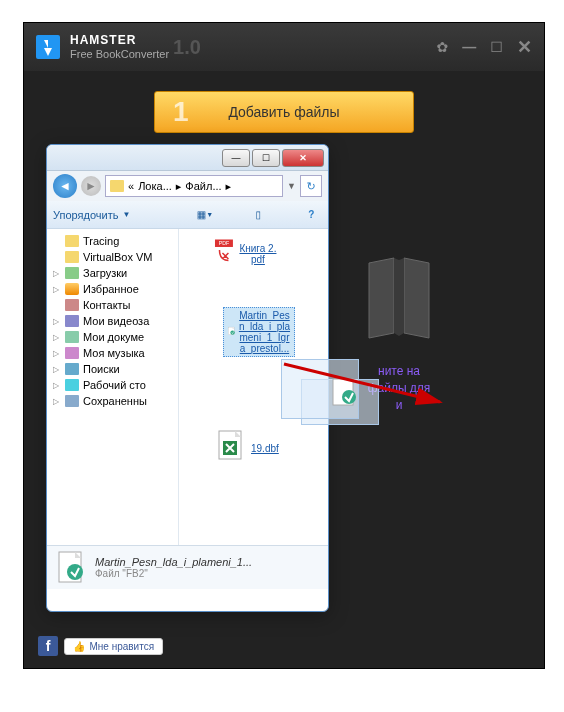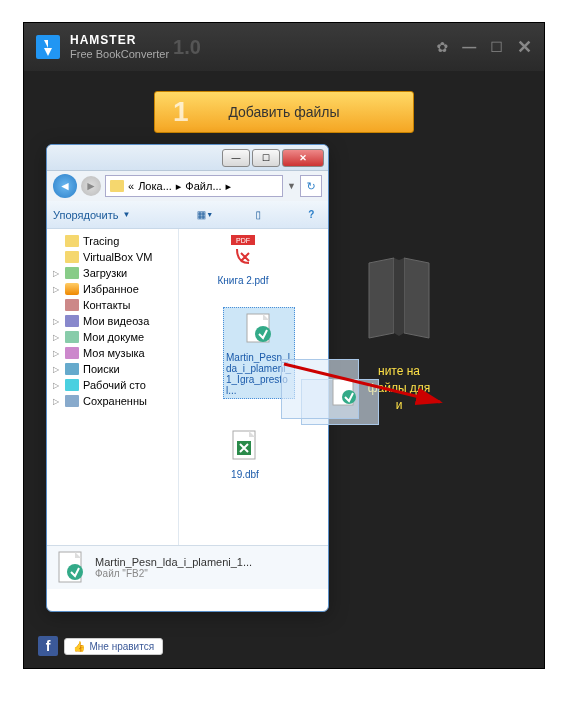--- a/index.html
+++ b/index.html
@@ -17,21 +17,21 @@
 .title-controls { display: flex; gap: 14px; align-items: center; }
 .title-controls span { color: #888; cursor: pointer; font-size: 14px; }
 
 .add-btn { margin: 20px auto 0; width: 260px; height: 42px; background: linear-gradient(#ffd966, #f5a623); border: 1px solid #c78200; border-radius: 3px; display: flex; align-items: center; justify-content: center; position: relative; cursor: pointer; }
 .add-btn .num { position: absolute; left: 18px; font-size: 28px; font-weight: bold; color: rgba(255,255,255,0.7); }
 .add-btn .label { color: #333; font-size: 14px; }
 
 .drop-area { position: absolute; right: 50px; top: 220px; width: 190px; text-align: center; }
 .book-icon { width: 90px; height: 110px; margin: 0 auto 10px; display: flex; align-items: center; justify-content: center; }
 .book-icon svg { width: 80px; height: 100px; }
-.drop-text { color: #fde047; font-size: 12px; line-height: 1.4; }
+.drop-text { color: #8b5cf6; font-size: 12px; line-height: 1.4; }
 
 .footer { position: absolute; left: 14px; bottom: 12px; display: flex; gap: 6px; align-items: center; }
 .fb-icon { width: 20px; height: 20px; background: #3b5998; border-radius: 2px; color: #fff; display: flex; align-items: center; justify-content: center; font-weight: bold; font-size: 14px; }
 .like-btn { background: #fff; border: 1px solid #ccc; border-radius: 3px; padding: 2px 8px; font-size: 10px; color: #3b5998; display: flex; align-items: center; gap: 4px; cursor: pointer; }
 
 
 .explorer { position: absolute; left: 46px; top: 144px; width: 283px; height: 468px; background: #fff; border: 1px solid #5a8fc8; border-radius: 6px; box-shadow: 0 4px 20px rgba(0,0,0,0.3); }
 .ex-titlebar { height: 26px; background: linear-gradient(#e8f0f8, #d4e3f2); display: flex; align-items: center; justify-content: flex-end; padding: 0 4px; border-bottom: 1px solid #b8c8d8; border-radius: 6px 6px 0 0; }
 .ex-titlebar .win-btn { width: 28px; height: 18px; border: 1px solid #888; background: linear-gradient(#f8f8f8, #d8d8d8); border-radius: 3px; margin-left: 2px; display: flex; align-items: center; justify-content: center; font-size: 9px; cursor: pointer; }
 .ex-titlebar .win-close { background: linear-gradient(#e88, #c33); color: #fff; width: 42px; font-weight: bold; }
@@ -51,29 +51,29 @@
 .toolbar-spacer { flex: 1; }
 .tb-btn { width: 24px; height: 20px; border: 1px solid transparent; display: flex; align-items: center; justify-content: center; color: #1a5a9a; font-size: 10px; cursor: pointer; }
 
 .ex-body { display: flex; height: 316px; }
 .ex-tree { width: 132px; border-right: 1px solid #e0e8f0; overflow: hidden; padding: 4px 2px; font-size: 11px; }
 .tree-item { display: flex; align-items: center; gap: 4px; padding: 2px 4px; white-space: nowrap; cursor: pointer; }
 .tree-item .tri { font-size: 8px; color: #888; width: 8px; }
 .tree-item .fico { width: 14px; height: 12px; background: #f5d76e; border-radius: 1px; flex-shrink: 0; }
 .tree-item.star .fico { background: linear-gradient(#fc6, #e80); border-radius: 2px; }
 .ex-files { flex: 1; padding: 4px; position: relative; }
-.file-item { width: 72px; display: flex; flex-direction: column; align-items: center; text-align: left; font-size: 10px; color: #1a5aaa; margin-bottom: 8px; cursor: pointer; padding: 2px; }
+.file-item { width: 72px; display: flex; flex-direction: row; align-items: center; text-align: center; font-size: 10px; color: #1a5aaa; margin-bottom: 8px; cursor: pointer; padding: 2px; text-decoration: underline; }
 .file-item.selected { background: #cde6f7; border: 1px dotted #4a90d9; }
 .file-thumb { width: 40px; height: 40px; display: flex; align-items: center; justify-content: center; margin-bottom: 2px; }
 .file-name { word-break: break-all; line-height: 1.1; }
 
 .ex-status { height: 44px; border-top: 1px solid #d0dce8; display: flex; align-items: center; padding: 4px 8px; gap: 8px; background: #f4f8fc; }
 .status-thumb { width: 32px; height: 36px; display: flex; align-items: center; justify-content: center; }
 .status-text { font-size: 11px; }
-.status-text .fn { color: #333; }
+.status-text .fn { color: #333; font-style: italic; }
 .status-text .ft { color: #888; font-size: 10px; }
 
 
 .drag-ghost { position: absolute; left: 281px; top: 359px; width: 110px; height: 62px; pointer-events: none; }
 .ghost-rect { position: absolute; border: 1px solid #aac8e8; background: rgba(220,235,250,0.6); }
 .ghost-r1 { left: 20px; top: 20px; width: 78px; height: 46px; }
 .ghost-r2 { left: 0; top: 0; width: 78px; height: 60px; }
 .ghost-icon { position: absolute; left: 50px; top: 18px; width: 28px; height: 32px; }
 
 .arrow { position: absolute; left: 280px; top: 358px; width: 175px; height: 50px; pointer-events: none; }

